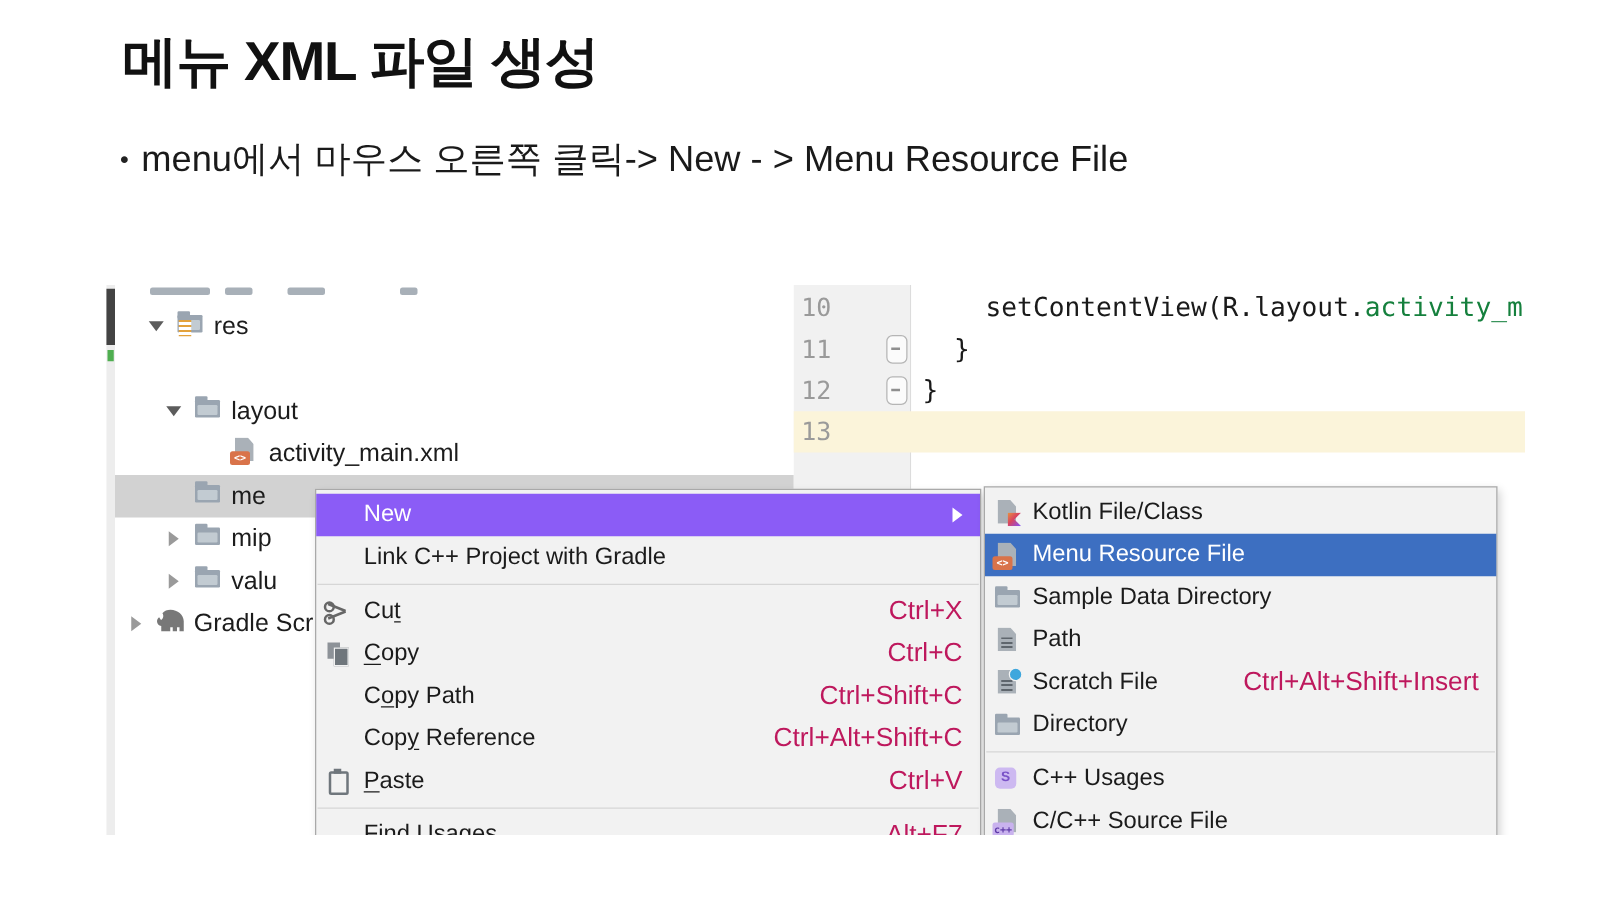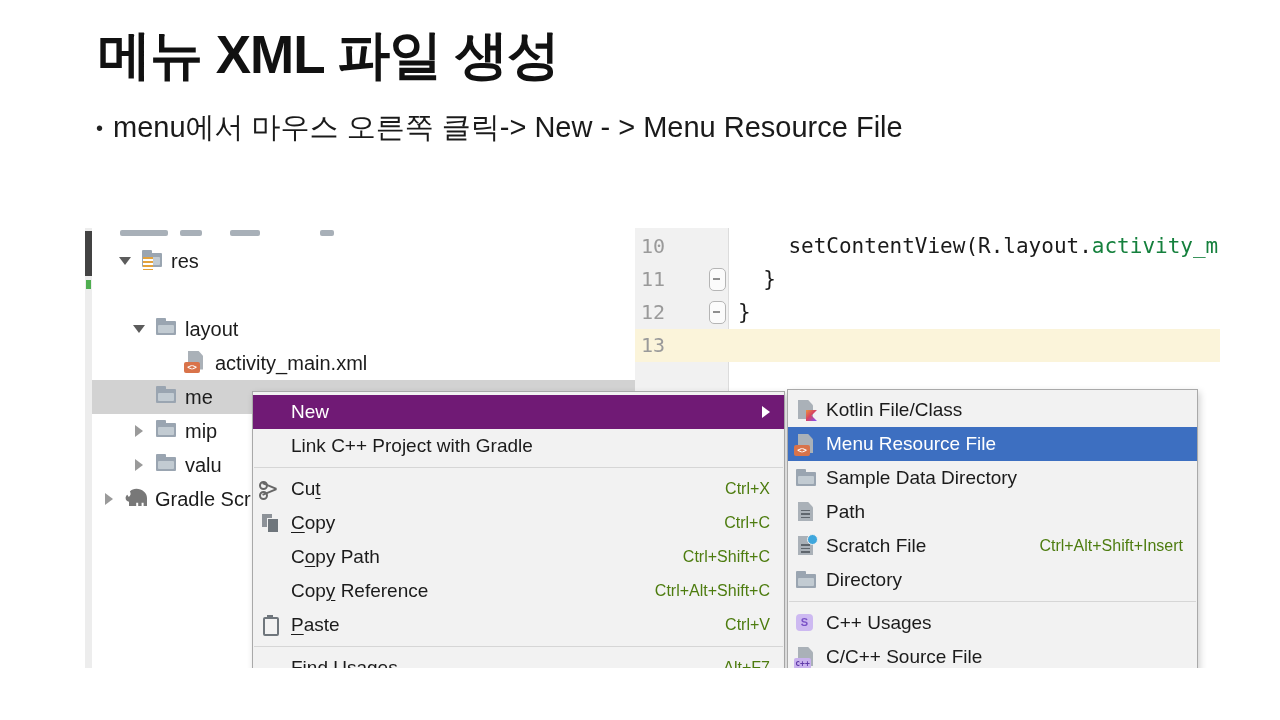--- a/index.html
+++ b/index.html
@@ -4,21 +4,21 @@
 <style>
   html,body{margin:0;padding:0;}
   body{
     width:1280px;height:720px;background:#ffffff;overflow:hidden;position:relative;
     font-family:"Liberation Sans","DejaVu Sans",sans-serif;
     -webkit-font-smoothing:antialiased;
   }
   
   .slide-title{
     position:absolute;left:98px;top:20px;margin:0;
-    font-size:53px;font-weight:800;color:#111;letter-spacing:-1px;
+    font-size:44px;font-weight:800;color:#111;letter-spacing:-1px;
   }
   .bullet-line{
     position:absolute;left:96px;top:108px;font-size:29px;color:#1a1a1a;
     display:flex;align-items:center;white-space:nowrap;
   }
   .bullet-dot{font-size:20px;margin-right:10px;color:#222;}
   
   .shot{position:absolute;left:85px;top:228px;width:1135px;height:440px;overflow:hidden;background:#fff;}
   .abs{position:absolute;}
   
@@ -43,21 +43,21 @@
          font-family:"DejaVu Sans Mono","Liberation Mono",monospace;font-size:21px;color:#1a1a1a;}
   .code-field{color:#15803d;}
   .fold{position:absolute;left:624px;width:15px;height:21px;border:1px solid #b5b5b5;border-radius:5px;background:#fbfbfb;}
   .fold i{position:absolute;left:3px;top:9px;width:7px;height:2px;background:#8f8f8f;}
   
   .menu{background:#f2f2f2;border:1px solid #a9a9a9;box-shadow:2px 3px 7px rgba(0,0,0,.18);padding-top:3px;}
   .ctxmenu{left:167px;top:163px;width:531px;height:300px;}
   .submenu{left:702px;top:161px;width:409px;height:300px;}
   .mrow{height:34px;display:flex;align-items:center;padding:0 14px 0 6px;font-size:19px;color:#1b1b1b;white-space:nowrap;}
   .mrow .micon{width:24px;height:22px;margin-right:8px;flex:none;position:relative;}
-  .mrow .mshort{margin-left:auto;color:#4d7c0f;font-size:16px;padding-left:20px;}
+  .mrow .mshort{margin-left:auto;color:#be185d;font-size:21px;padding-left:20px;}
   .mrow.sel{color:#ffffff;}
   .msep{height:1px;background:#d6d6d6;margin:4px 1px;}
   .subarr{margin-left:auto;width:0;height:0;border-top:6px solid transparent;border-bottom:6px solid transparent;border-left:8px solid #ffffff;}
   .mrow u{text-underline-offset:3px;}
   
   .ic{position:relative;width:24px;height:22px;display:inline-block;flex:none;}
   .ic i{position:absolute;display:block;}
   .ic .tab{left:2px;top:2px;width:10px;height:6px;background:#9aa5b1;border-radius:1px;}
   .ic .fbody{left:2px;top:5px;width:20px;height:14px;background:#9aa5b1;border-radius:1px;}
   .ic .front{left:4px;top:9px;width:16px;height:8px;background:#c2cbd2;border-radius:1px;}
@@ -148,21 +148,21 @@
             </svg></span></span>
         <span class="tlabel">Gradle Scr</span>
       </div>
     </div>
 
   <div class="abs gutter"></div>
   <div class="abs editor"></div>
   <div id="editorlayer"></div>
 
   <div class="abs menu ctxmenu" id="ctxmenu">
-      <div class="mrow sel" style="background: #701a75;">
+      <div class="mrow sel" style="background: #8b5cf6;">
         <span class="micon"></span>
         <span class="mlabel">New</span>
         <span class="subarr"></span>
       </div>
       <div class="mrow">
         <span class="micon"></span>
         <span class="mlabel">Link C++ Project with Gradle</span>
       </div>
       <div class="msep"></div>
       <div class="mrow">

